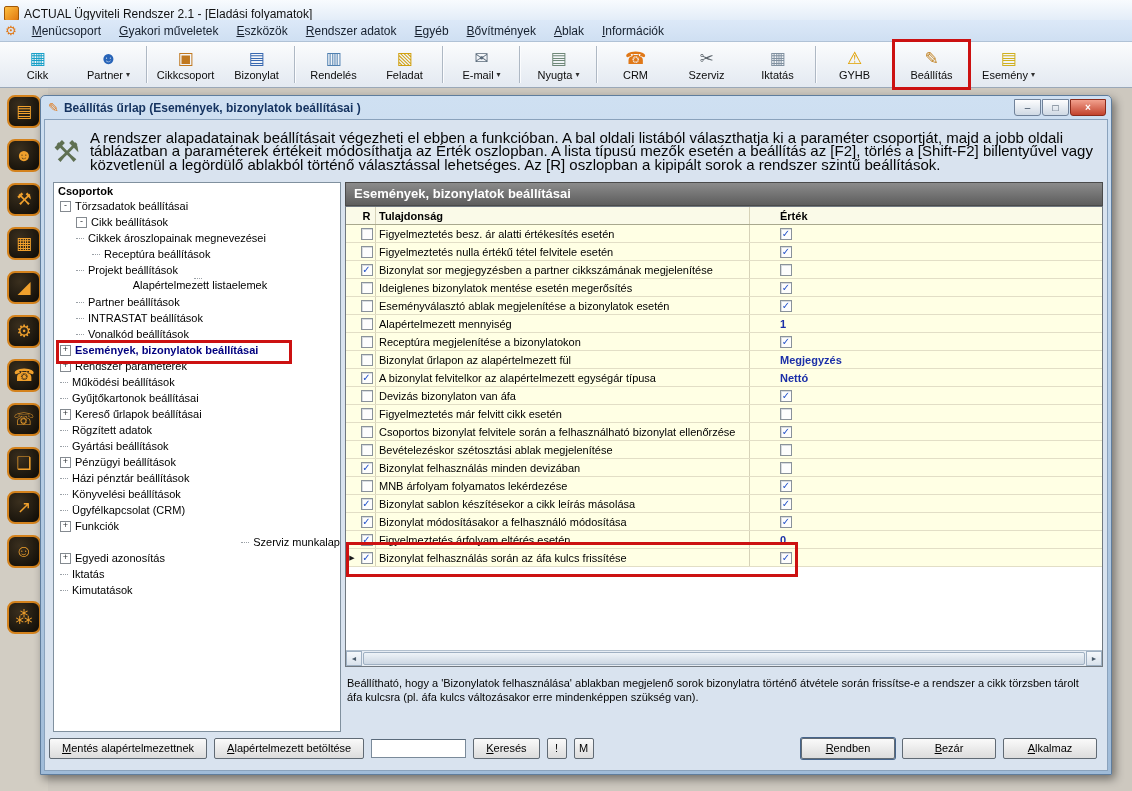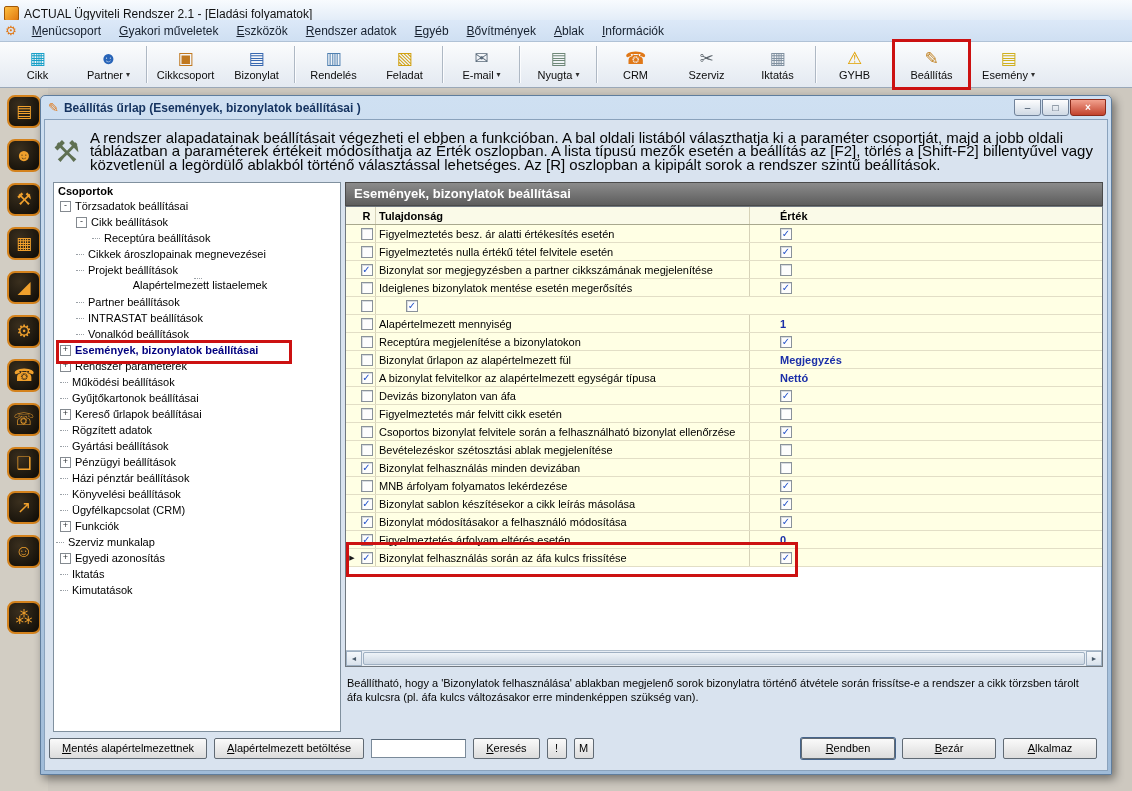--- a/index.html
+++ b/index.html
@@ -307,27 +307,27 @@
         <div class="tree-header">Csoportok</div>
         <div class="tree">
             <div class="tree-item" style="padding-left: 6px;">
               <span class="tree-box">-</span>
               <span class="tree-label">Törzsadatok beállításai</span>
             </div>
             <div class="tree-item" style="padding-left: 22px;">
               <span class="tree-box">-</span>
               <span class="tree-label">Cikk beállítások</span>
             </div>
+            <div class="tree-item" style="padding-left: 22px;">
+              <span class="tree-dash"></span>
+              <span class="tree-label">Cikkek ároszlopainak megnevezései</span>
+            </div>
             <div class="tree-item" style="padding-left: 38px;">
               <span class="tree-dash"></span>
               <span class="tree-label">Receptúra beállítások</span>
-            </div>
-            <div class="tree-item" style="padding-left: 22px;">
-              <span class="tree-dash"></span>
-              <span class="tree-label">Cikkek ároszlopainak megnevezései</span>
             </div>
             <div class="tree-item" style="padding-left: 22px;">
               <span class="tree-dash"></span>
               <span class="tree-label">Projekt beállítások</span>
             </div>
             <div class="tree-item" style="padding-left: 6px; flex-direction: column;">
               <span class="tree-dash"></span>
               <span class="tree-label">Alapértelmezett listaelemek</span>
             </div>
             <div class="tree-item" style="padding-left: 22px;">
@@ -384,21 +384,21 @@
               <span class="tree-label">Könyvelési beállítások</span>
             </div>
             <div class="tree-item" style="padding-left: 6px;">
               <span class="tree-dash"></span>
               <span class="tree-label">Ügyfélkapcsolat (CRM)</span>
             </div>
             <div class="tree-item" style="padding-left: 6px;">
               <span class="tree-box">+</span>
               <span class="tree-label">Funkciók</span>
             </div>
-            <div class="tree-item" style="padding-left: 2px;">
+            <div class="tree-item" style="padding-left: 2px; justify-content: flex-end;">
               <span class="tree-dash"></span>
               <span class="tree-label">Szerviz munkalap</span>
             </div>
             <div class="tree-item" style="padding-left: 6px;">
               <span class="tree-box">+</span>
               <span class="tree-label">Egyedi azonosítás</span>
             </div>
             <div class="tree-item" style="padding-left: 6px;">
               <span class="tree-dash"></span>
               <span class="tree-label">Iktatás</span>
@@ -458,20 +458,21 @@
               <div class="cell c-name">Ideiglenes bizonylatok mentése esetén megerősítés</div>
               <div class="cell c-value">
                 <span class="checkbox checked">✓</span>
               </div>
             </div>
             <div class="grid-row">
               <div class="cell c-marker"></div>
               <div class="cell c-r">
                 <span class="checkbox"></span>
               </div>
+              <div class="cell c-name">Eseményválasztó ablak megjelenítése a bizonylatok esetén</div>
               <div class="cell c-value">
                 <span class="checkbox checked">✓</span>
               </div>
             </div>
             <div class="grid-row">
               <div class="cell c-marker"></div>
               <div class="cell c-r">
                 <span class="checkbox"></span>
               </div>
               <div class="cell c-name">Alapértelmezett mennyiség</div>

